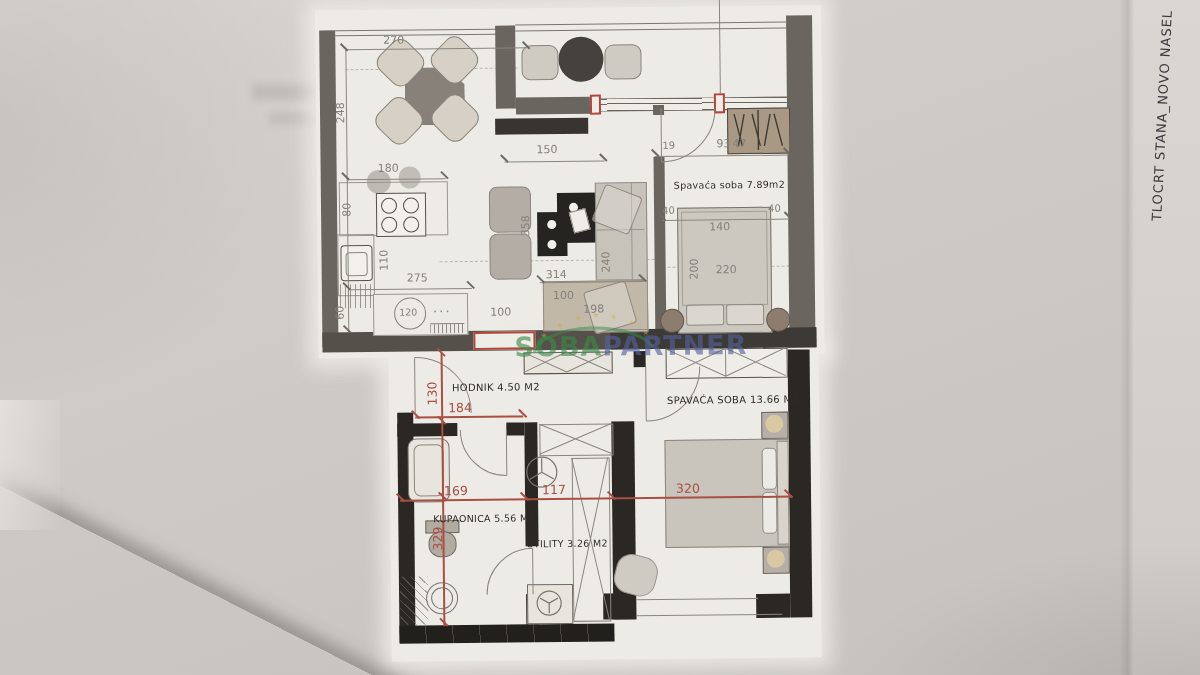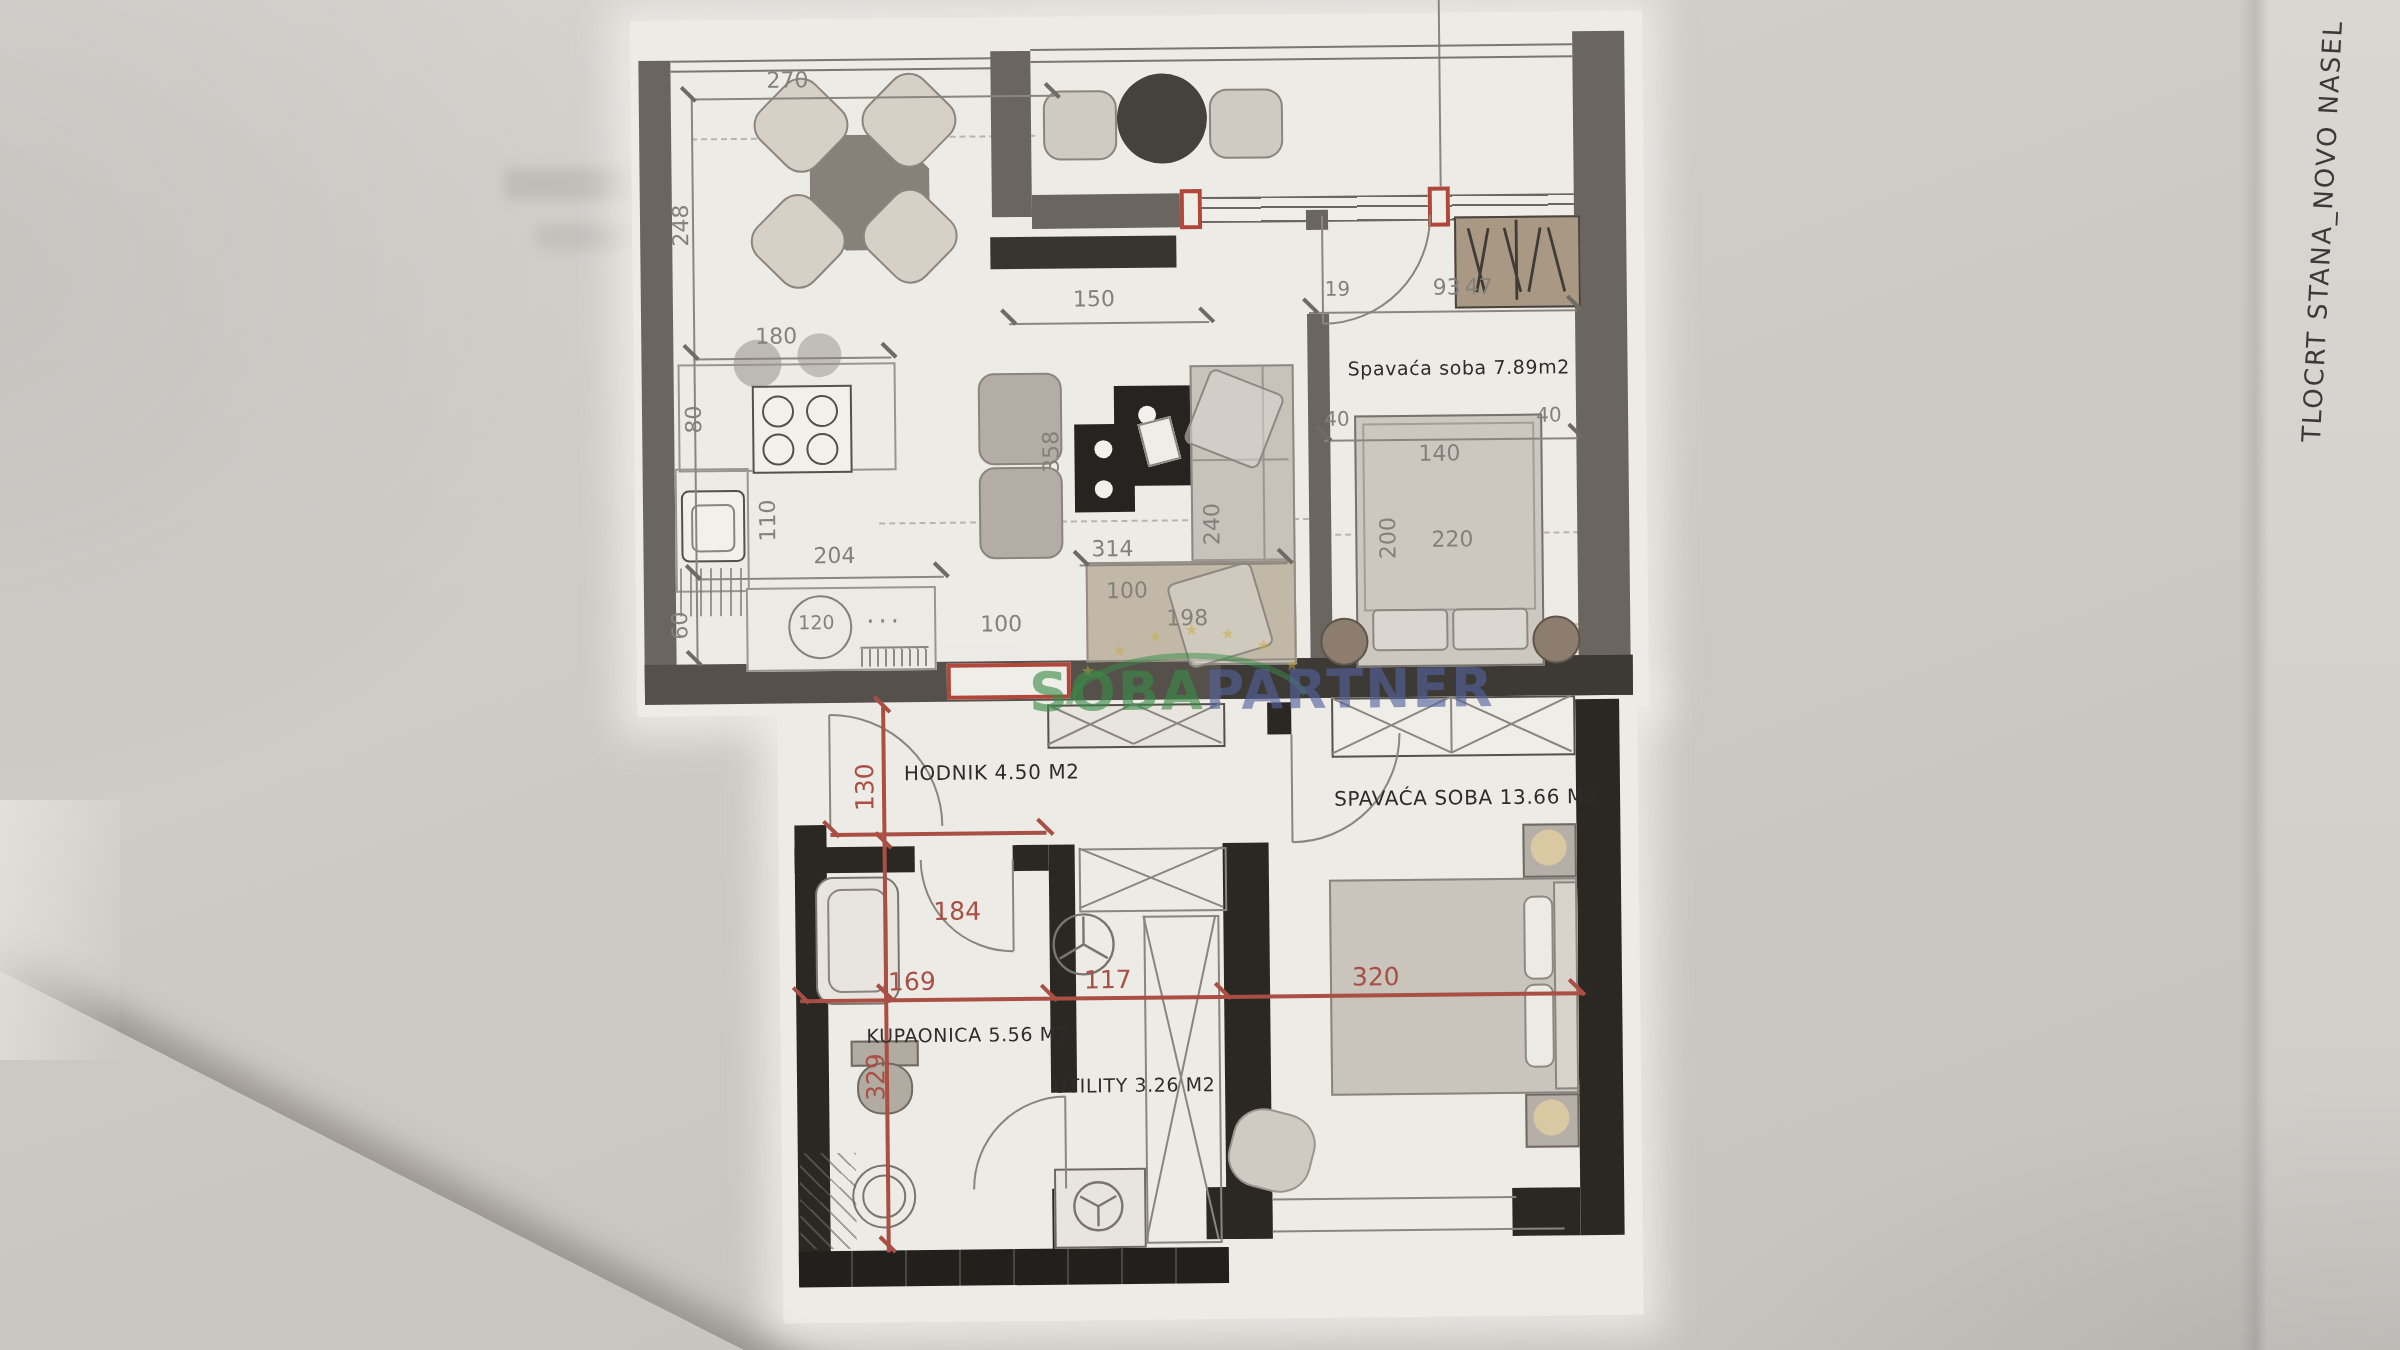--- a/index.html
+++ b/index.html
@@ -216,42 +216,42 @@
     <div class="a tkr" style="left:517px;top:495px;"></div>
     <div class="a tkr" style="left:604px;top:495px;"></div>
     <div class="a tkr" style="left:781px;top:495px;"></div>
 
     <div class="a dg" style="left:386px;top:33px;">270</div>
     <div class="a dgv" style="left:332px;top:105px;">248</div>
     <div class="a dg" style="left:538px;top:144px;text-align:right;">150</div>
     <div class="a dg" style="left:379px;top:161px;">180</div>
     <div class="a dgv" style="left:341px;top:202px;">80</div>
     <div class="a dgv" style="left:374px;top:253px;">110</div>
-    <div class="a dg" style="left:407px;top:271px;">204</div>
+    <div class="a dg" style="left:407px;top:271px;">275</div>
     <div class="a dgv" style="left:333px;top:305px;">60</div>
     <div class="a dg" style="left:490px;top:306px;">100</div>
     <div class="a" style="left:394px;top:296px;width:30px;height:30px;border:1px solid #85817a;border-radius:50%;"></div>
     <div class="a dg" style="left:399px;top:306px;font-size:9.5px;">120</div>
     <div class="a dg" style="left:433px;top:300px;font-size:13px;letter-spacing:2px;">...</div>
     <div class="a dg" style="left:546px;top:269px;">314</div>
     <div class="a dg" style="left:553px;top:290px;">100</div>
     <div class="a dg" style="left:583px;top:304px;">198</div>
     <div class="a dgv" style="left:596px;top:257px;">240</div>
     <div class="a dgv" style="left:516px;top:220px;">358</div>
     <div class="a dg" style="left:664px;top:142px;font-size:10px;">19</div>
     <div class="a dg" style="left:718px;top:140px;">93</div>
     <div class="a dg" style="left:734px;top:140px;">47</div>
     <div class="a dg" style="left:663px;top:207px;font-size:10px;">40</div>
     <div class="a dg" style="left:710px;top:223px;">140</div>
     <div class="a dg" style="left:769px;top:206px;font-size:10px;">40</div>
     <div class="a dgv" style="left:684px;top:265px;">200</div>
     <div class="a dg" style="left:716px;top:266px;">220</div>
 
     <div class="a drv" style="left:420px;top:386px;">130</div>
-    <div class="a dr" style="left:465px;top:401px;margin-top:48px;">184</div>
+    <div class="a dr" style="left:447px;top:401px;">184</div>
     <div class="a dr" style="left:442px;top:484px;">169</div>
     <div class="a drv" style="left:424px;top:531px;">329</div>
     <div class="a dr" style="left:540px;top:484px;">117</div>
     <div class="a dr" style="left:674px;top:484px;">320</div>
 
     <div class="a rl" style="left:675px;top:182px;font-size:9.5px;">Spavaća soba 7.89m2</div>
     <div class="a rl" style="left:666px;top:397px;font-size:10px;">SPAVAĆA SOBA 13.66 M2</div>
     <div class="a rl" style="left:451px;top:382px;font-size:10px;">HODNIK 4.50 M2</div>
     <div class="a rl" style="left:431px;top:513px;font-size:9.5px;">KUPAONICA 5.56 M2</div>
     <div class="a rl" style="left:524px;top:539px;font-size:9.5px;">UTILITY 3.26 M2</div>

